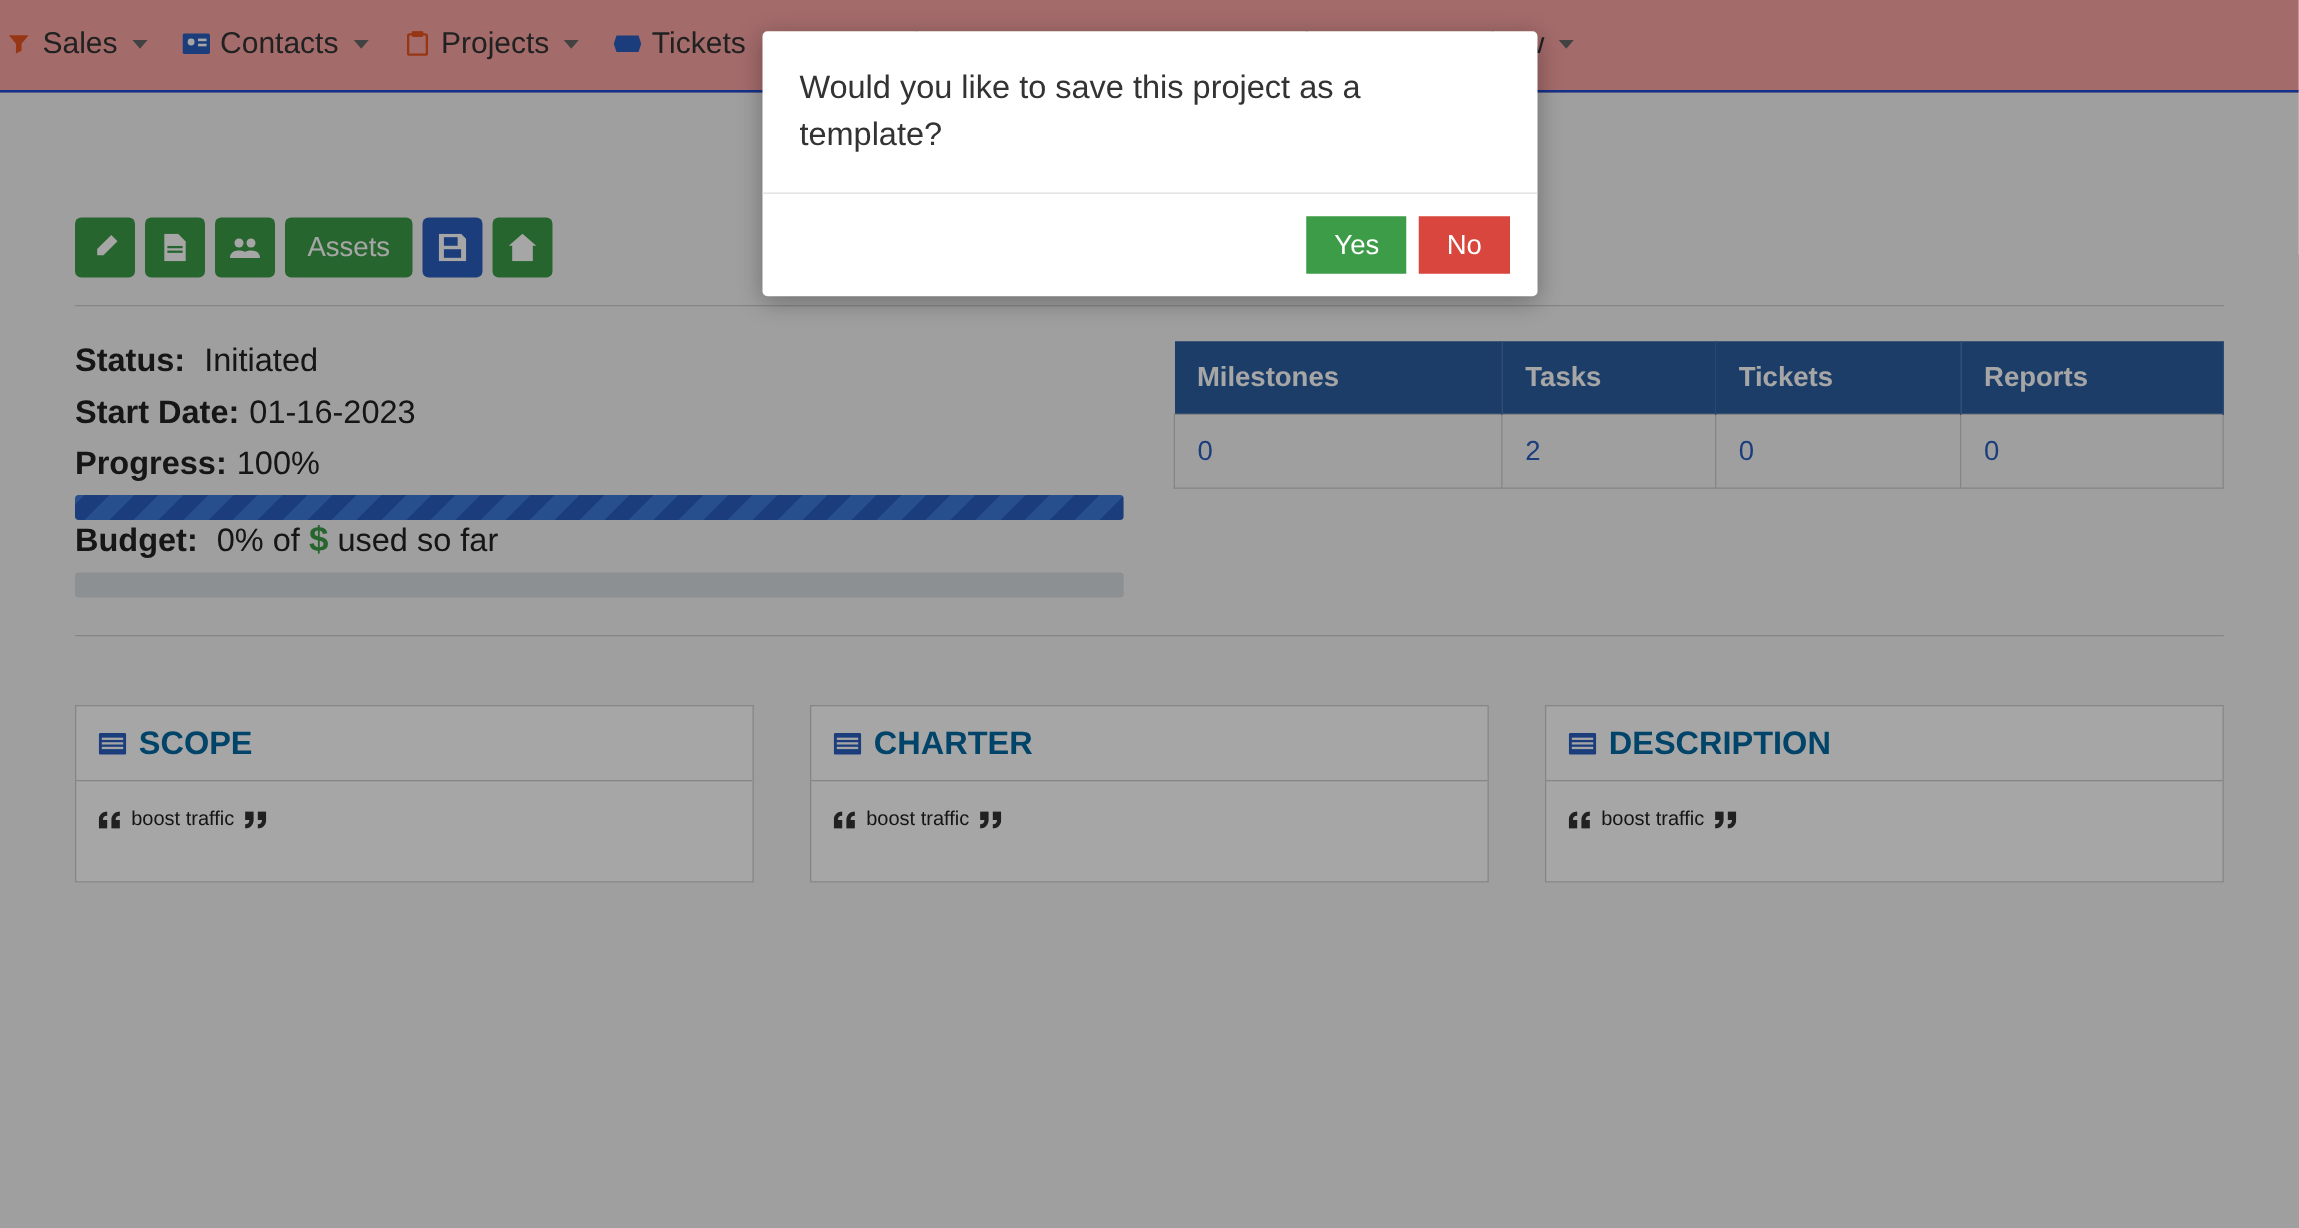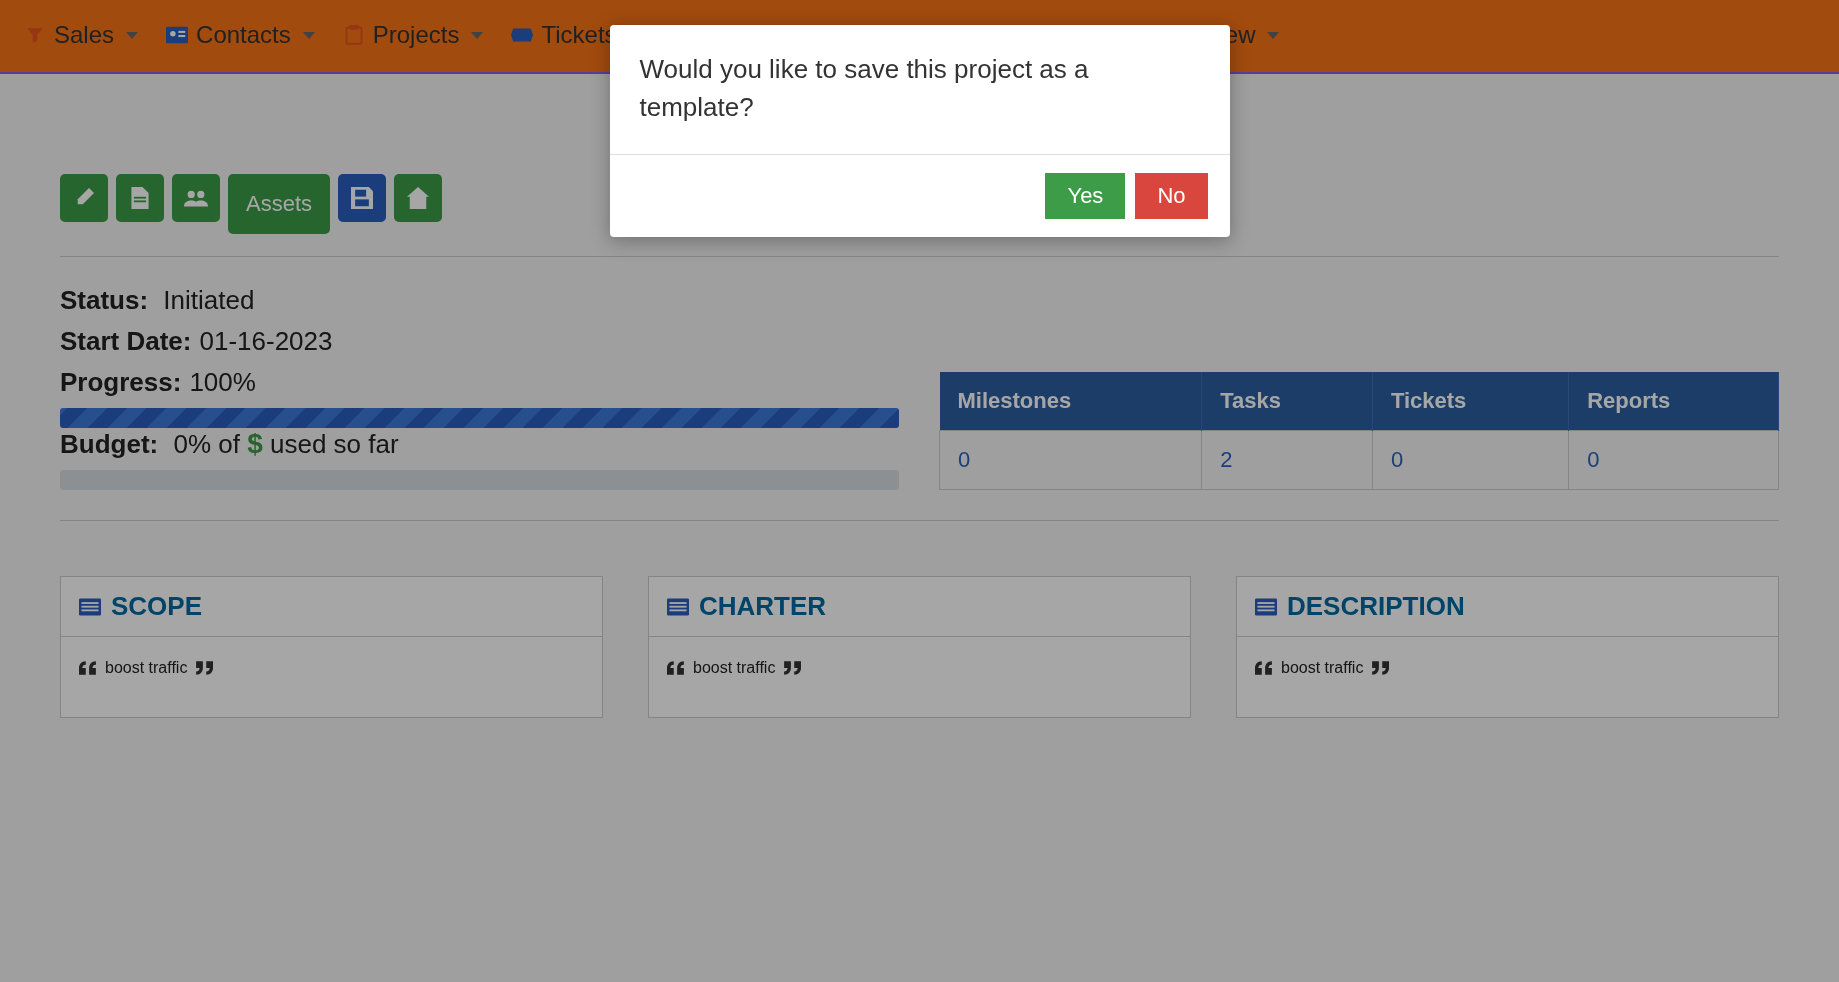--- a/index.html
+++ b/index.html
@@ -7,23 +7,23 @@
     font-family: -apple-system, BlinkMacSystemFont, "Segoe UI", Arial, sans-serif;
     background: #f5f5f5;
     color: #333;
     font-size: 18px;
     position: relative;
     width: 1839px;
     height: 982px;
     overflow: hidden;
   }
   .navbar {
-    background: #f97316;
-    border-bottom: 2px solid #8b5cf6;
-    padding: 8px 8px 10px 24px;
+    background: #fca5a5;
+    border-bottom: 2px solid #1d4ed8;
+    padding: 8px 8px 10px 4px;
     display: flex;
     align-items: center;
     gap: 28px;
     height: 74px;
   }
   .nav-item {
     display: flex;
     align-items: center;
     gap: 8px;
     color: #333;
@@ -51,32 +51,32 @@
   .btn-square {
     width: 48px; height: 48px;
     border-radius: 5px;
     display: flex; align-items: center; justify-content: center;
     cursor: pointer;
     color: #fff;
   }
   .btn-green { background: #3d9c48; }
   .btn-blue { background: #2b5fbf; }
   .btn-asset {
-    height: 60px;
+    height: 48px;
     padding: 0 18px;
     border-radius: 5px;
     background: #3d9c48;
     color: #fff;
     font-size: 22px;
     display:flex;align-items:center;justify-content:center;
     cursor:pointer;
   }
   .info-row {
     display: flex;
-    align-items: flex-end;
+    align-items: flex-start;
     gap: 40px;
     border-bottom: 1px solid #ccc;
     padding-bottom: 30px;
   }
   .info-left { flex: 1; }
   .info-left p { font-size: 26px; margin-bottom: 10px; color:#222;}
   .info-left p b { font-weight: 700; margin-right: 8px;}
   .progress-bar-outer {
     width: 100%;
     height: 20px;

